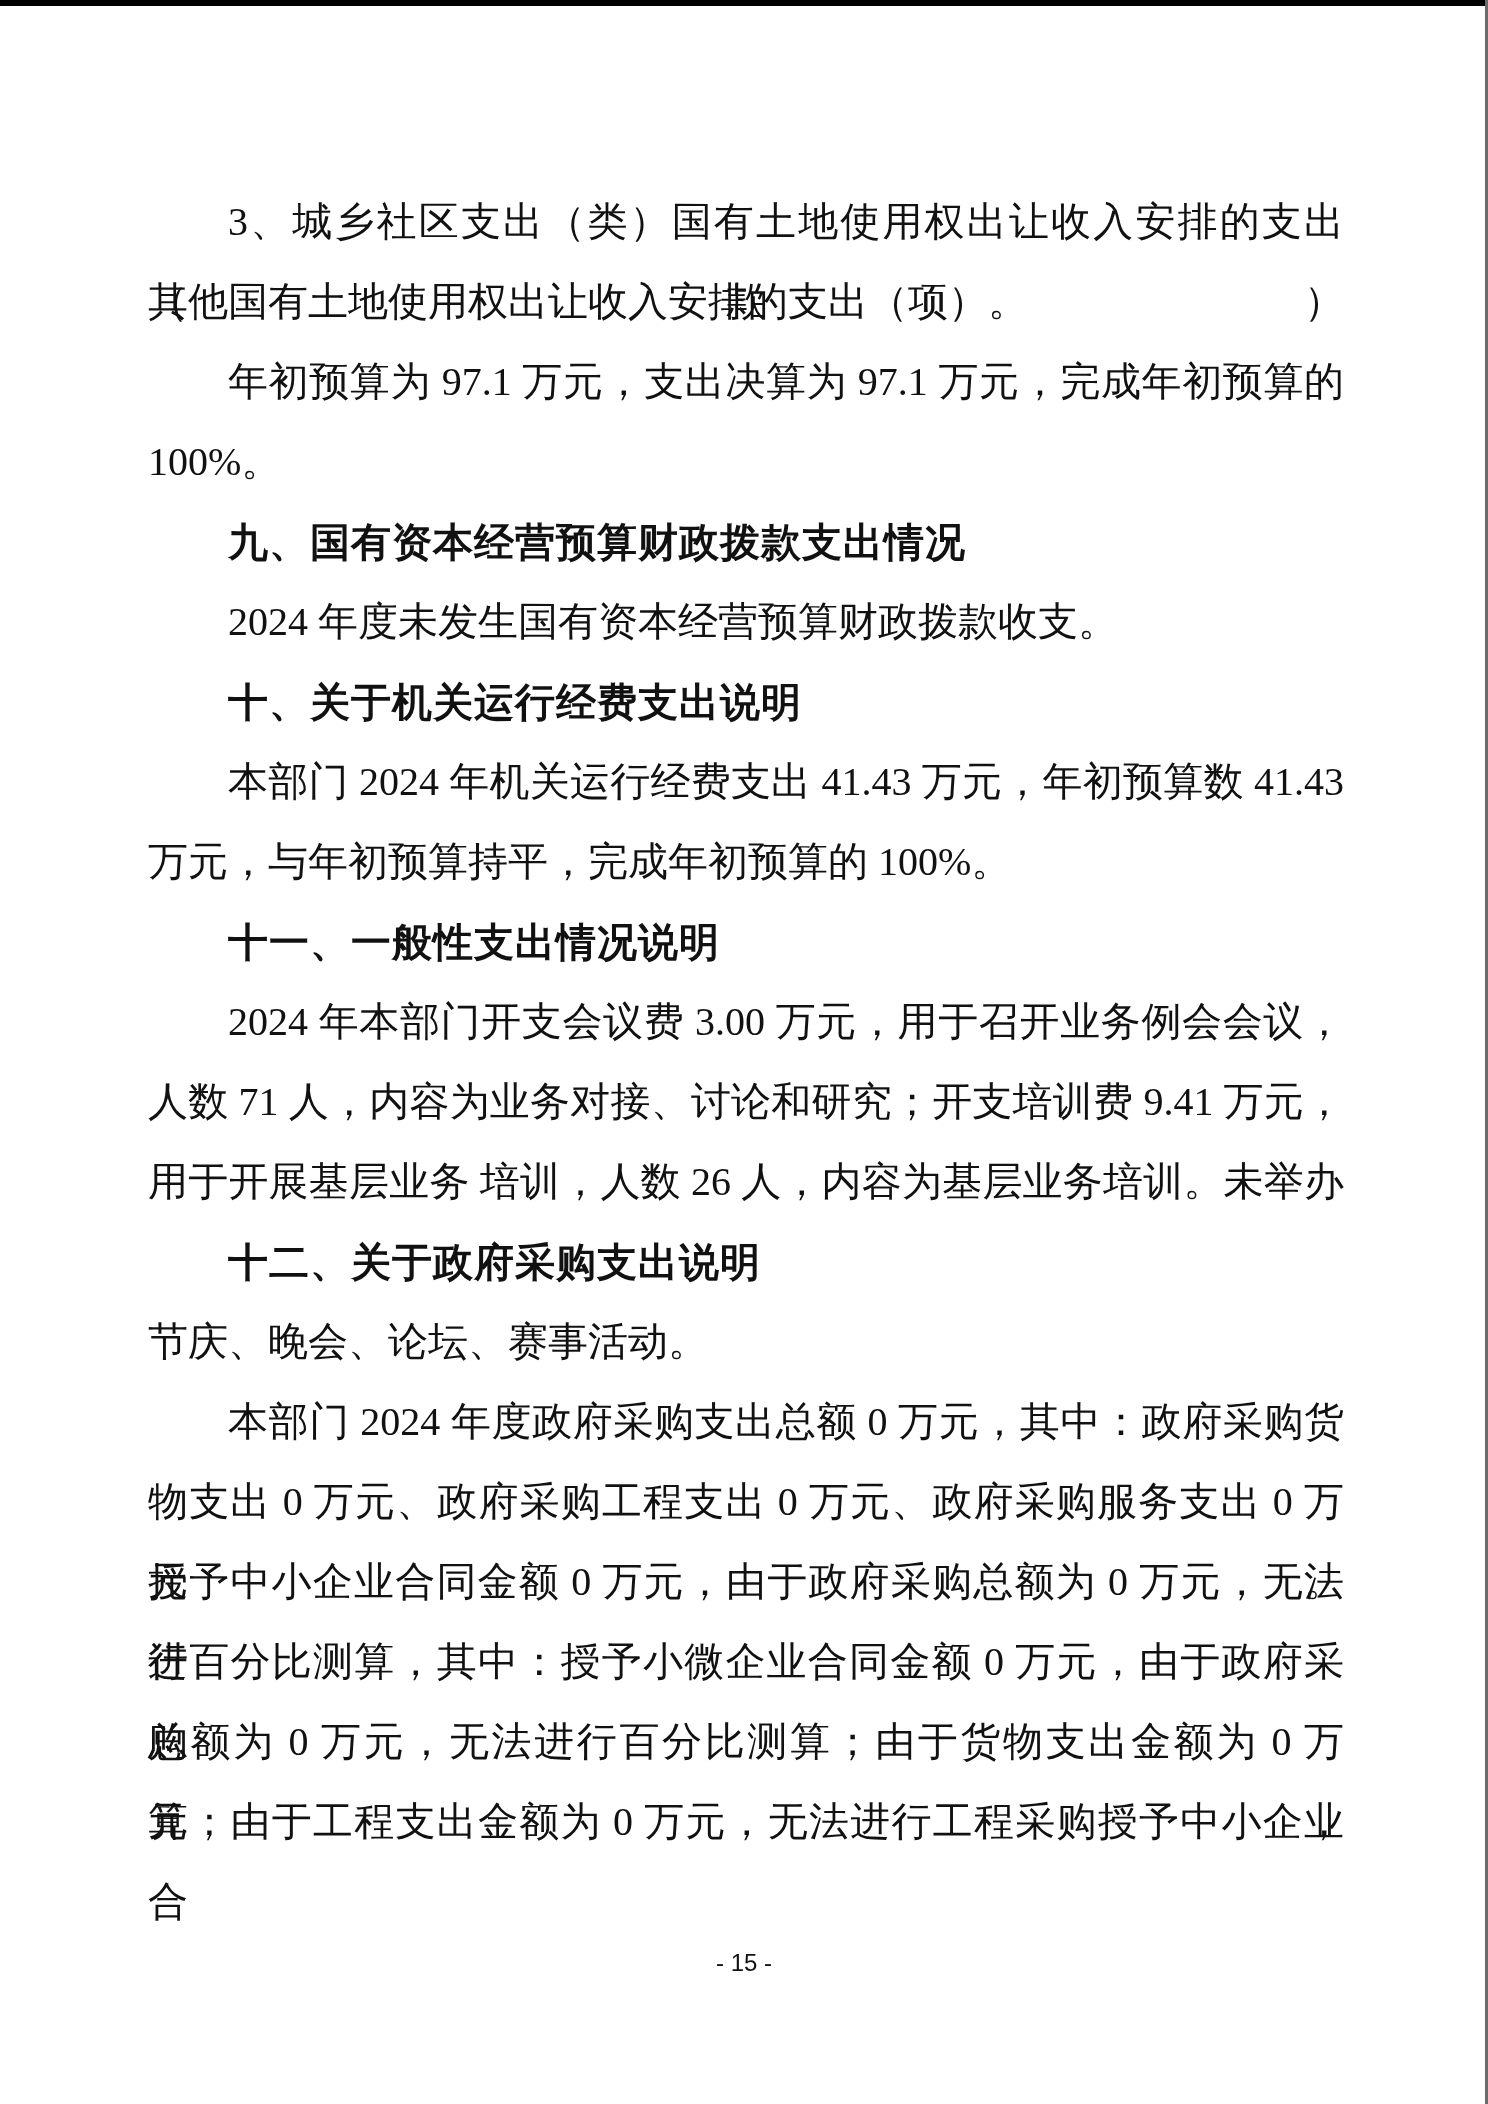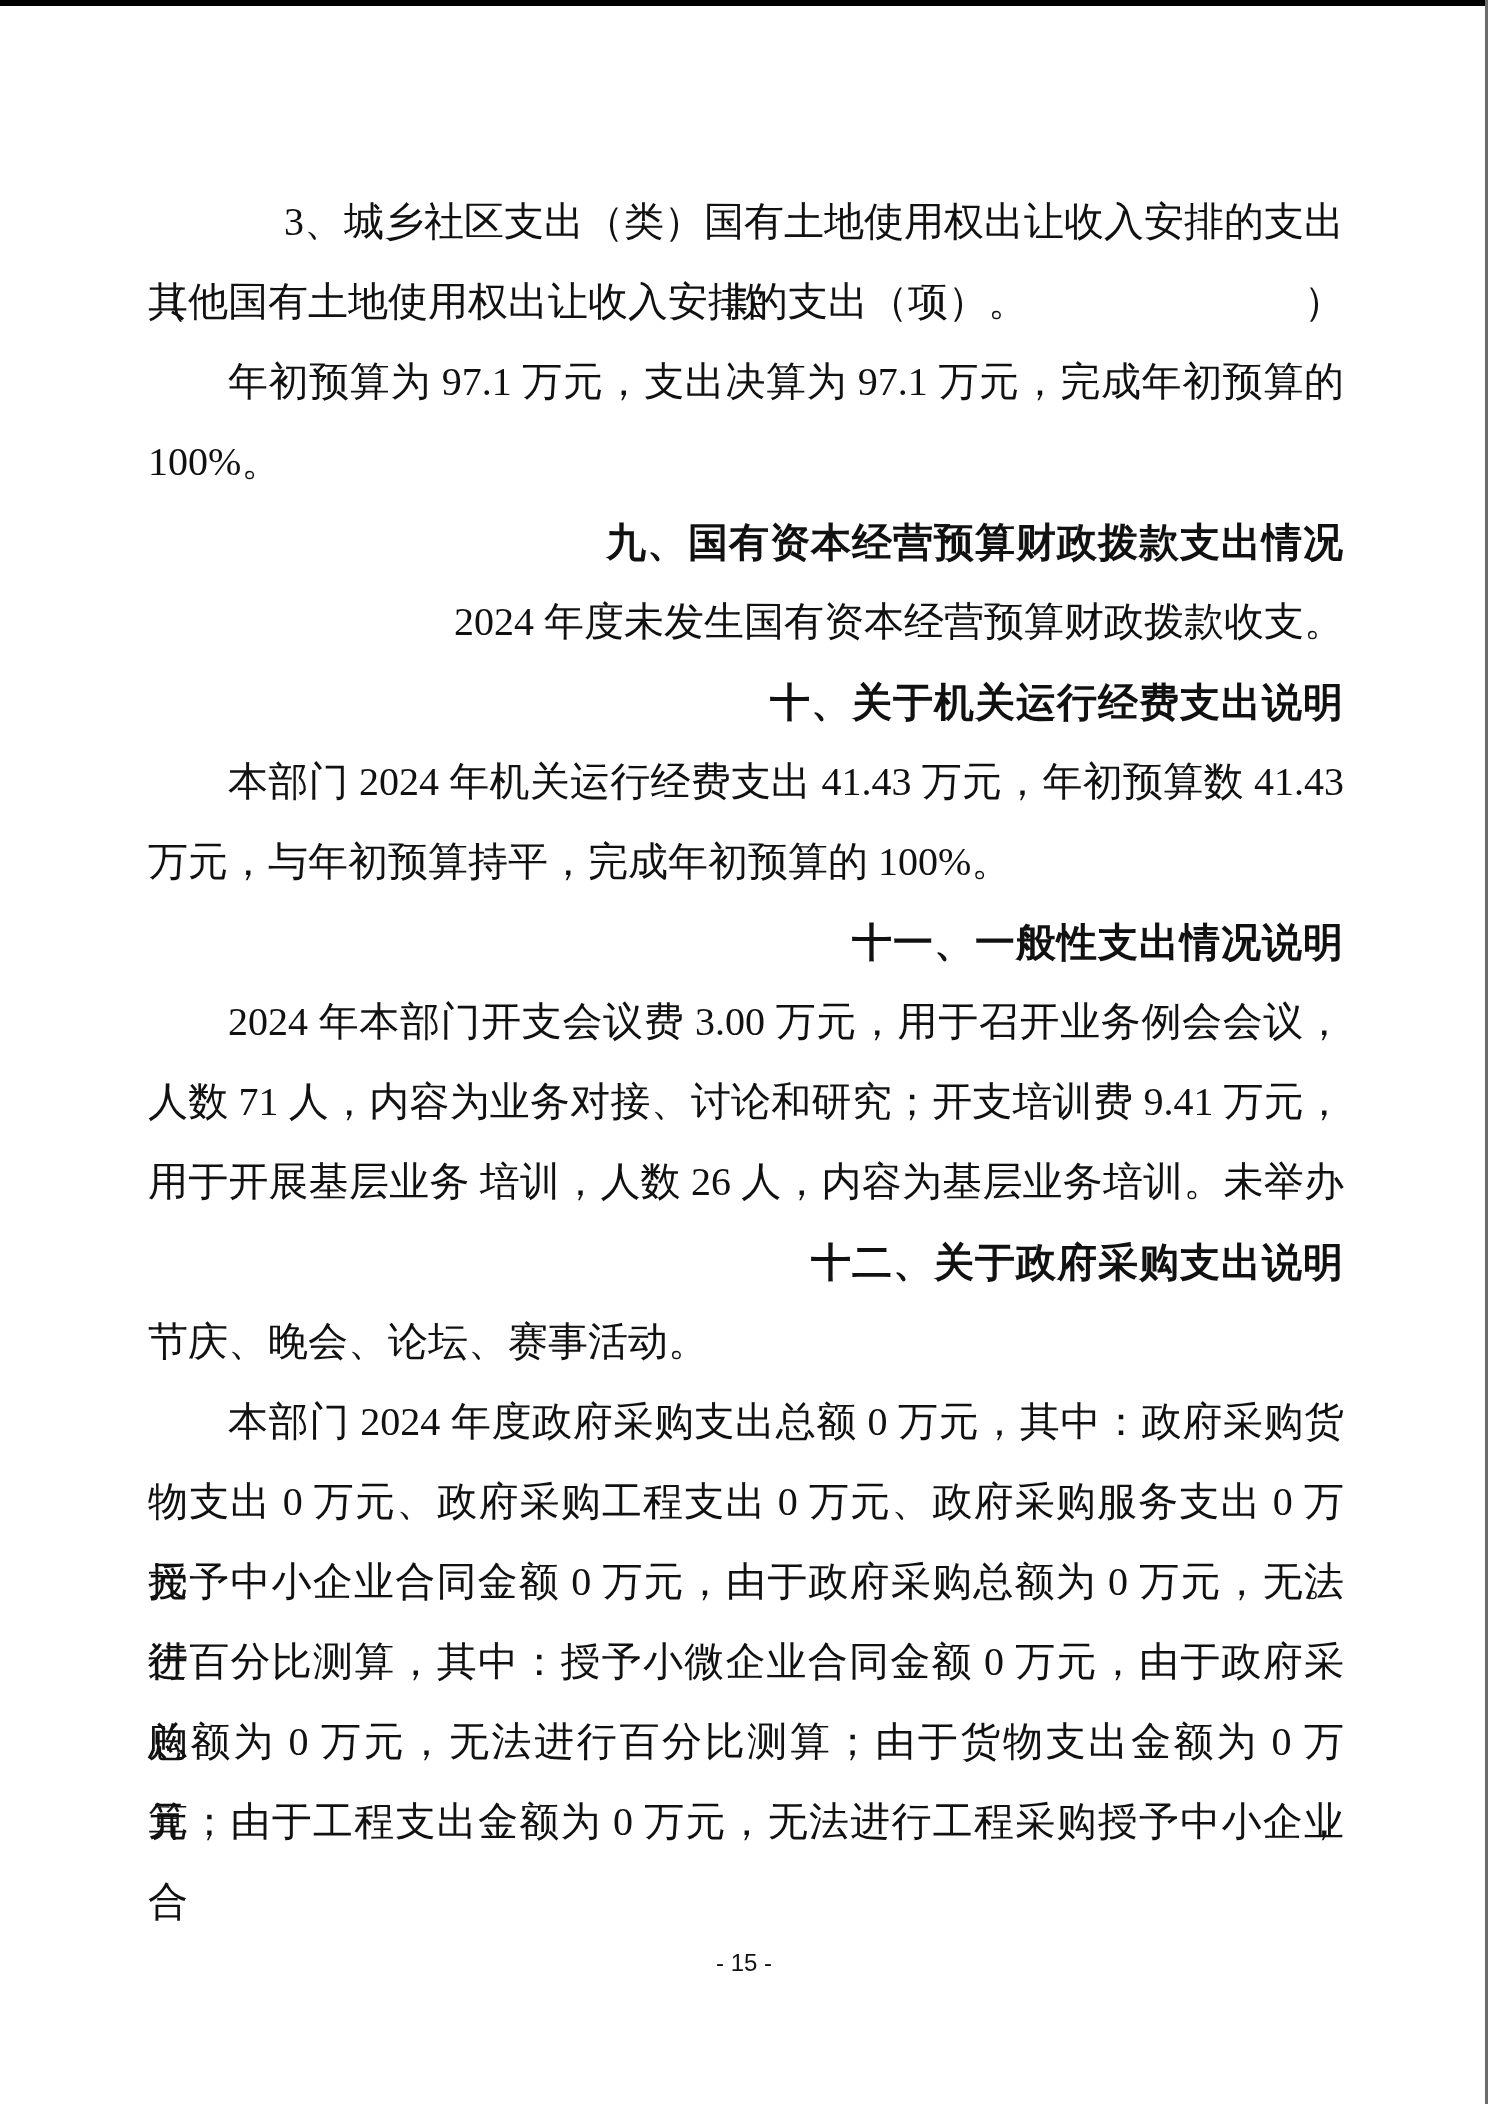--- a/index.html
+++ b/index.html
@@ -35,21 +35,21 @@
     height: 80px;
     line-height: 80px;
     white-space: normal;
     overflow: visible;
   }
   .line.justify {
     text-align: justify;
     text-align-last: justify;
     text-justify: inter-character;
   }
-  .line.indent { text-indent: 80px; text-align: right; }
+  .line.indent { text-indent: 80px; }
   .line.heading {
     font-weight: 700;
     font-family: "Liberation Sans", "DejaVu Sans", sans-serif;
     letter-spacing: 1px;
   }
   .page-footer {
     position: absolute;
     left: 0;
     top: 1948px;
     width: 100%;

